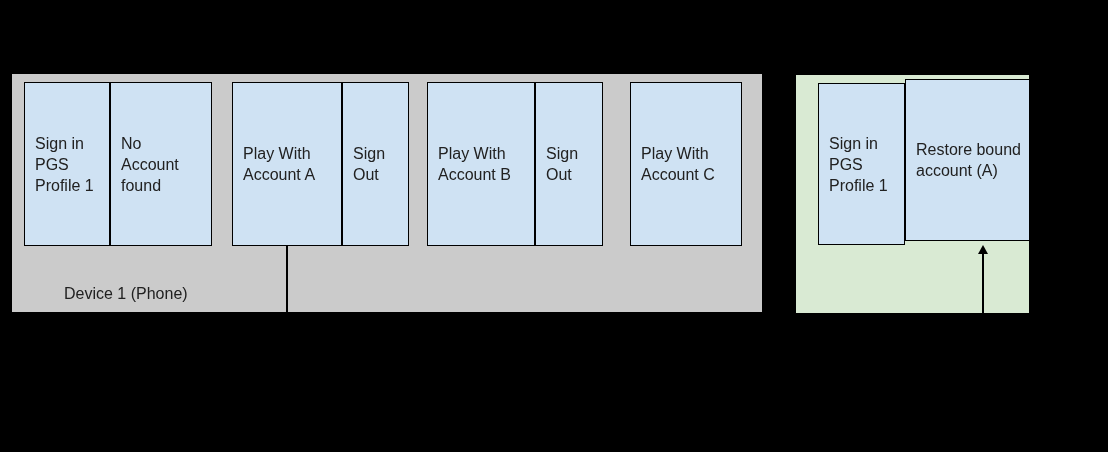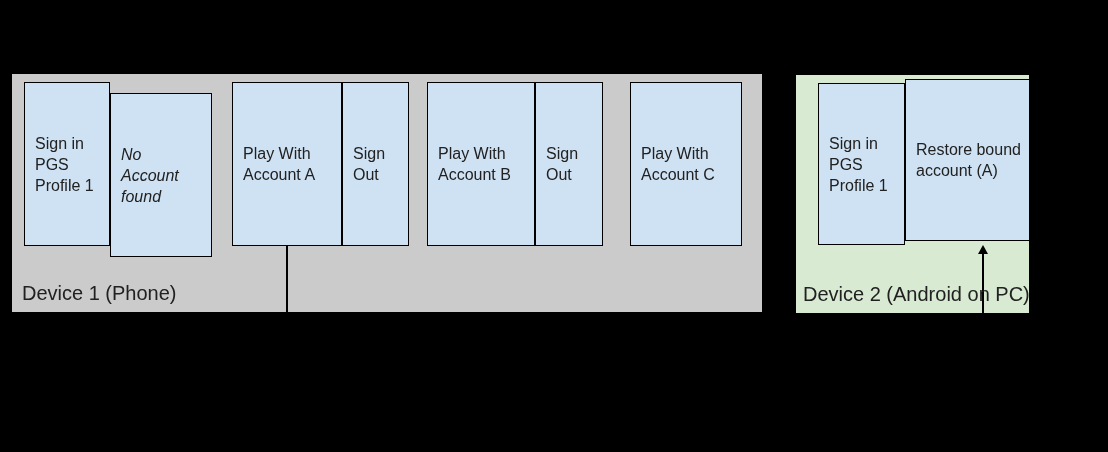--- a/index.html
+++ b/index.html
@@ -7,22 +7,22 @@
     position:relative; width:1029px; height:452px;
     background:var(--canvas-bg, #000);
     font-family:"Liberation Sans", sans-serif;
     color:var(--text, #212121);
     overflow:hidden;
   }
   .panel { position:absolute; }
   .panel.device1 { left:12px; top:74px; width:750px; height:238px; background:var(--device1-bg, #cbcbcb); }
   .panel.device2 { left:796px; top:75px; width:290px; height:238px; background:var(--device2-bg, #d9ead3); }
   .panel-label {
-    position:absolute; font-size:20px; line-height:19px;
-    color:var(--text, #212121); white-space:nowrap;
+    position:absolute; font-size:16px; line-height:19px;
+    color:var(--text, #212121); white-space:nowrap;margin-left:42px;
   }
   .step {
     position:absolute; box-sizing:border-box;
     background:var(--step-bg, #cfe2f3);
     border:1.5px solid var(--border, #000);
     display:flex; align-items:center;
     padding:0 5px 0 10px;
     font-size:16px; line-height:21px;
     white-space:pre-line;
     color:var(--text, #212121);
@@ -37,21 +37,21 @@
 </style>
 </head>
 <body>
 
 <div class="stage">
 
   <div class="panel device1">
     <div class="step" style="left:12px; top:8px; width:86px; height:164px;">Sign in
 PGS
 Profile 1</div>
-    <div class="step" style="left:98px; top:19px; width:102px; height:164px;font-style:italic;">No
+    <div class="step" style="left:98px; top:8px; width:102px; height:164px;">No
 Account
 found</div>
 
     <div class="step" style="left:220px; top:8px; width:110px; height:164px;">Play With
 Account A</div>
     <div class="step" style="left:330px; top:8px; width:67px; height:164px;">Sign
 Out</div>
 
     <div class="step" style="left:415px; top:8px; width:108px; height:164px;">Play With
 Account B</div>
@@ -69,16 +69,15 @@
   <div class="panel device2">
     <div class="step" style="left:22px; top:8px; width:87px; height:162px;">Sign in
 PGS
 Profile 1</div>
     <div class="step" style="left:109px; top:4px; width:158px; height:162px;">Restore bound
 account (A)</div>
 
     <div class="vline" style="left:186px; top:177px; height:61px;"></div>
     <div class="arrowhead" style="left:182px; top:170px;"></div>
 
-    <div class="panel-label" style="left:7px; top:210px;">Device 2 (Android on PC)</div>
   </div>
 
 </div>
 
 </body></html>

